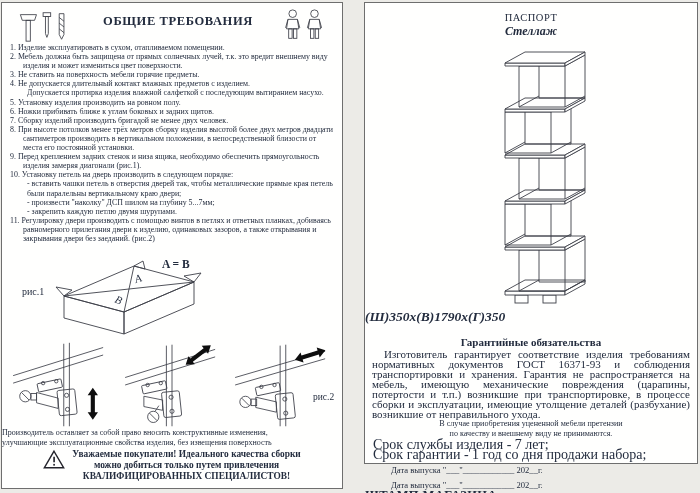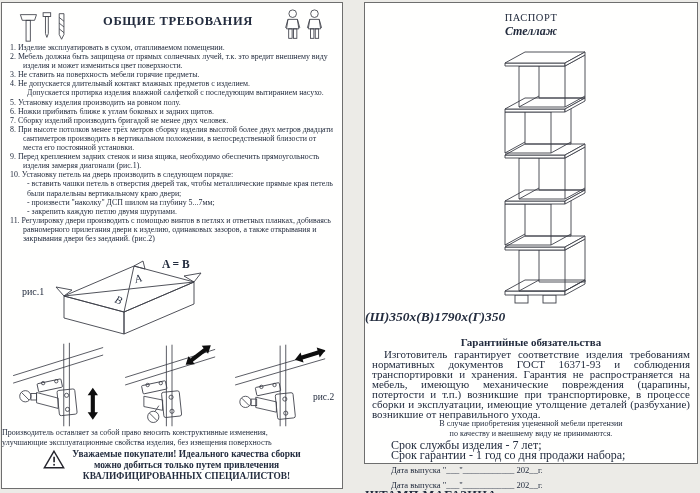--- a/index.html
+++ b/index.html
@@ -34,21 +34,21 @@
 
   
   .rp-title{text-align:center;font-size:10.5px;margin-top:9px;letter-spacing:.5px;}
   .rp-product{text-align:center;font-size:12px;font-weight:bold;font-style:italic;margin-top:1px;}
   .shelf-wrap{height:266px;display:flex;justify-content:center;margin-top:4px;}
   .dims{font-size:13.5px;font-weight:bold;font-style:italic;margin-top:0px;}
   .war-title{text-align:center;font-size:11px;font-weight:bold;margin-top:11px;}
   .war-text{font-size:11px;line-height:10px;text-align:justify;padding:1px 7px 0 7px;}
   .war-text .ind{display:inline-block;width:12px;}
   .note-center{text-align:center;font-size:8.1px;line-height:9.8px;}
-  .terms{padding-left:26px;font-size:12px;line-height:10px;margin-top:1px;}
+  .terms{padding-left:8px;font-size:14px;line-height:10px;margin-top:1px;}
   .date-row{padding-left:26px;font-size:8.6px;margin-top:5px;}
   .stamp{text-align:left;padding-right:10px;font-size:12.5px;font-weight:bold;margin-top:-2px;letter-spacing:.4px;}
 
   svg{display:block;}
   svg .ln{stroke:#3d3f48;stroke-width:0.9;fill:none;}
   svg .fc{stroke:#3d3f48;stroke-width:0.9;fill:#fffffe;}
   svg .blk{fill:#0e0e0e;stroke:none;}
   svg text{font-family:"Liberation Serif","DejaVu Serif",serif;fill:#232c3e;}
 </style>
 </head>

